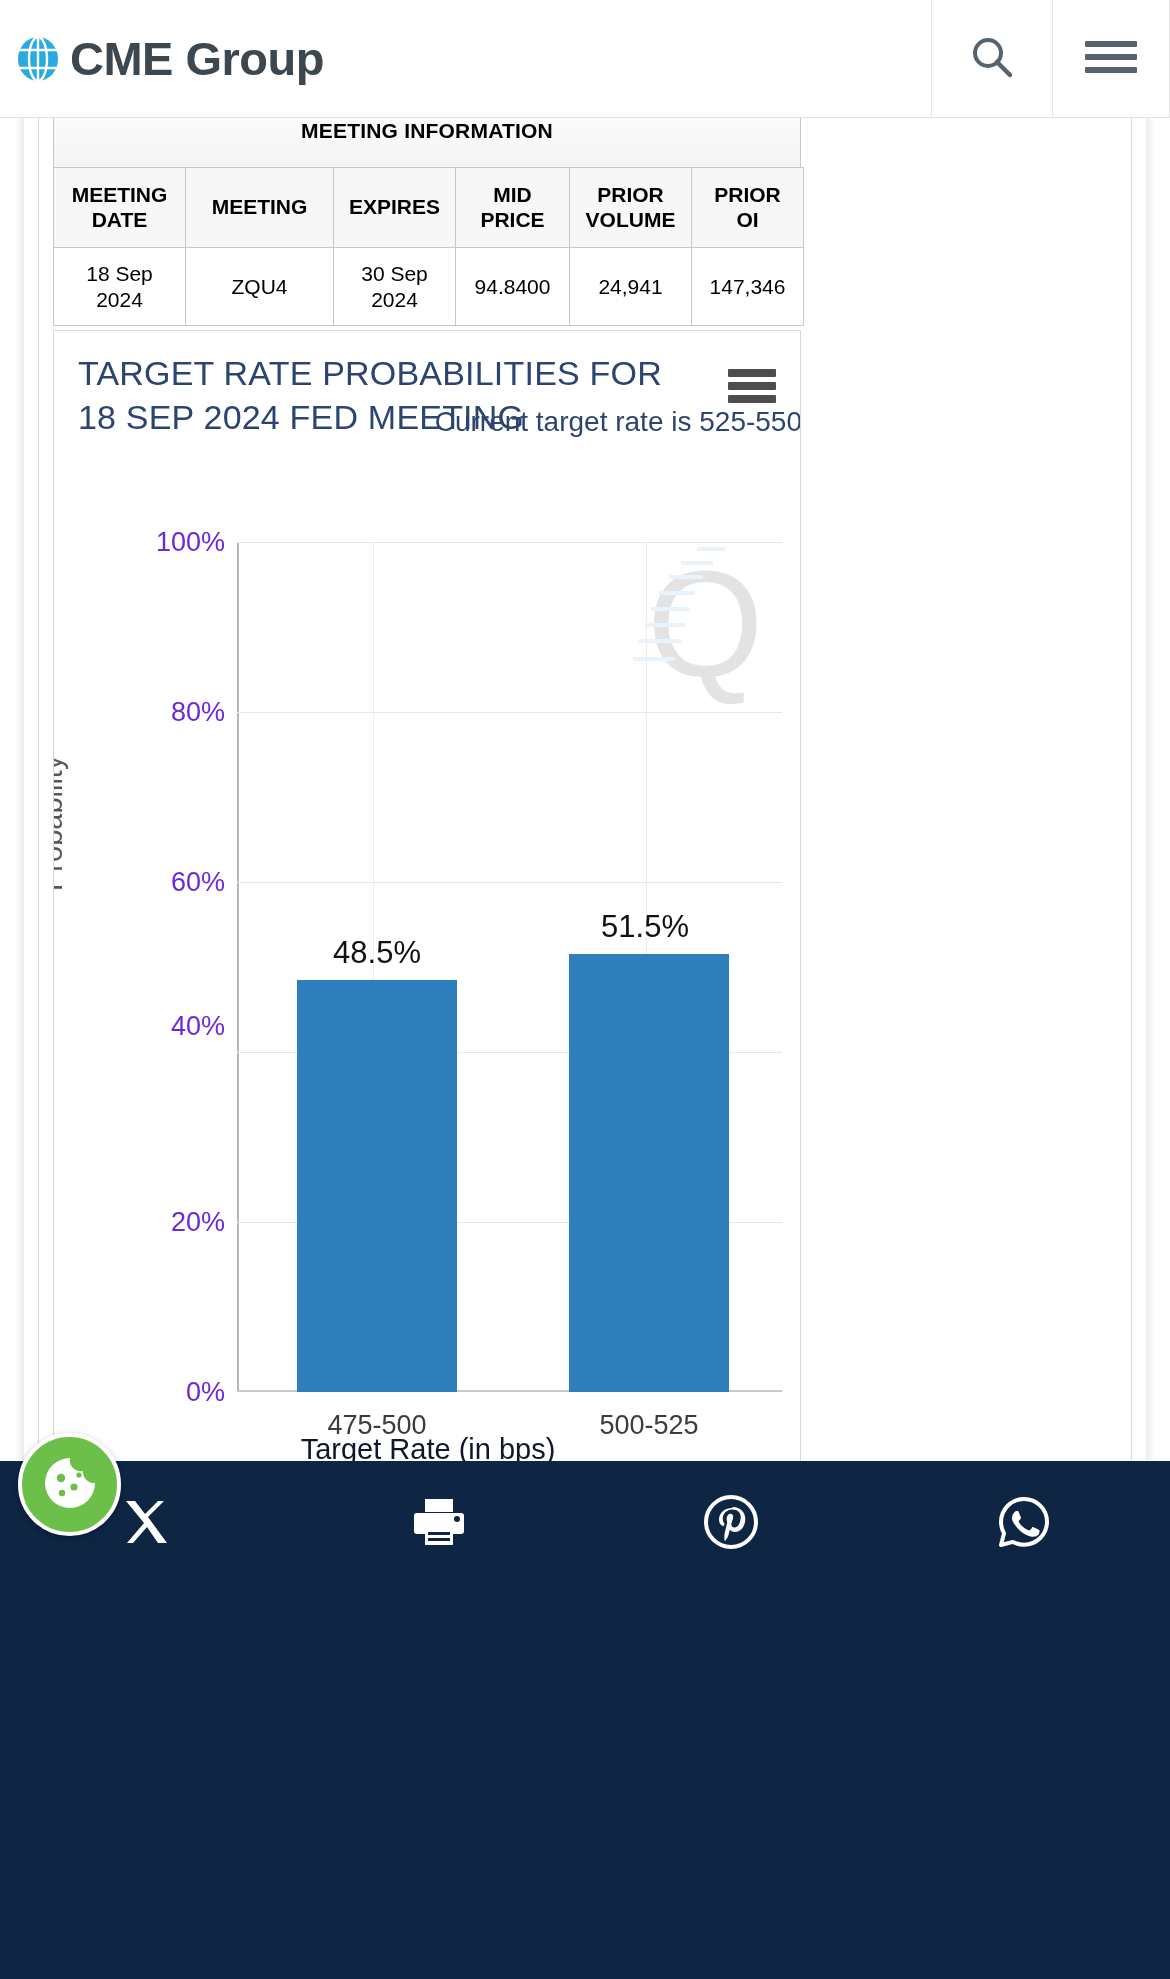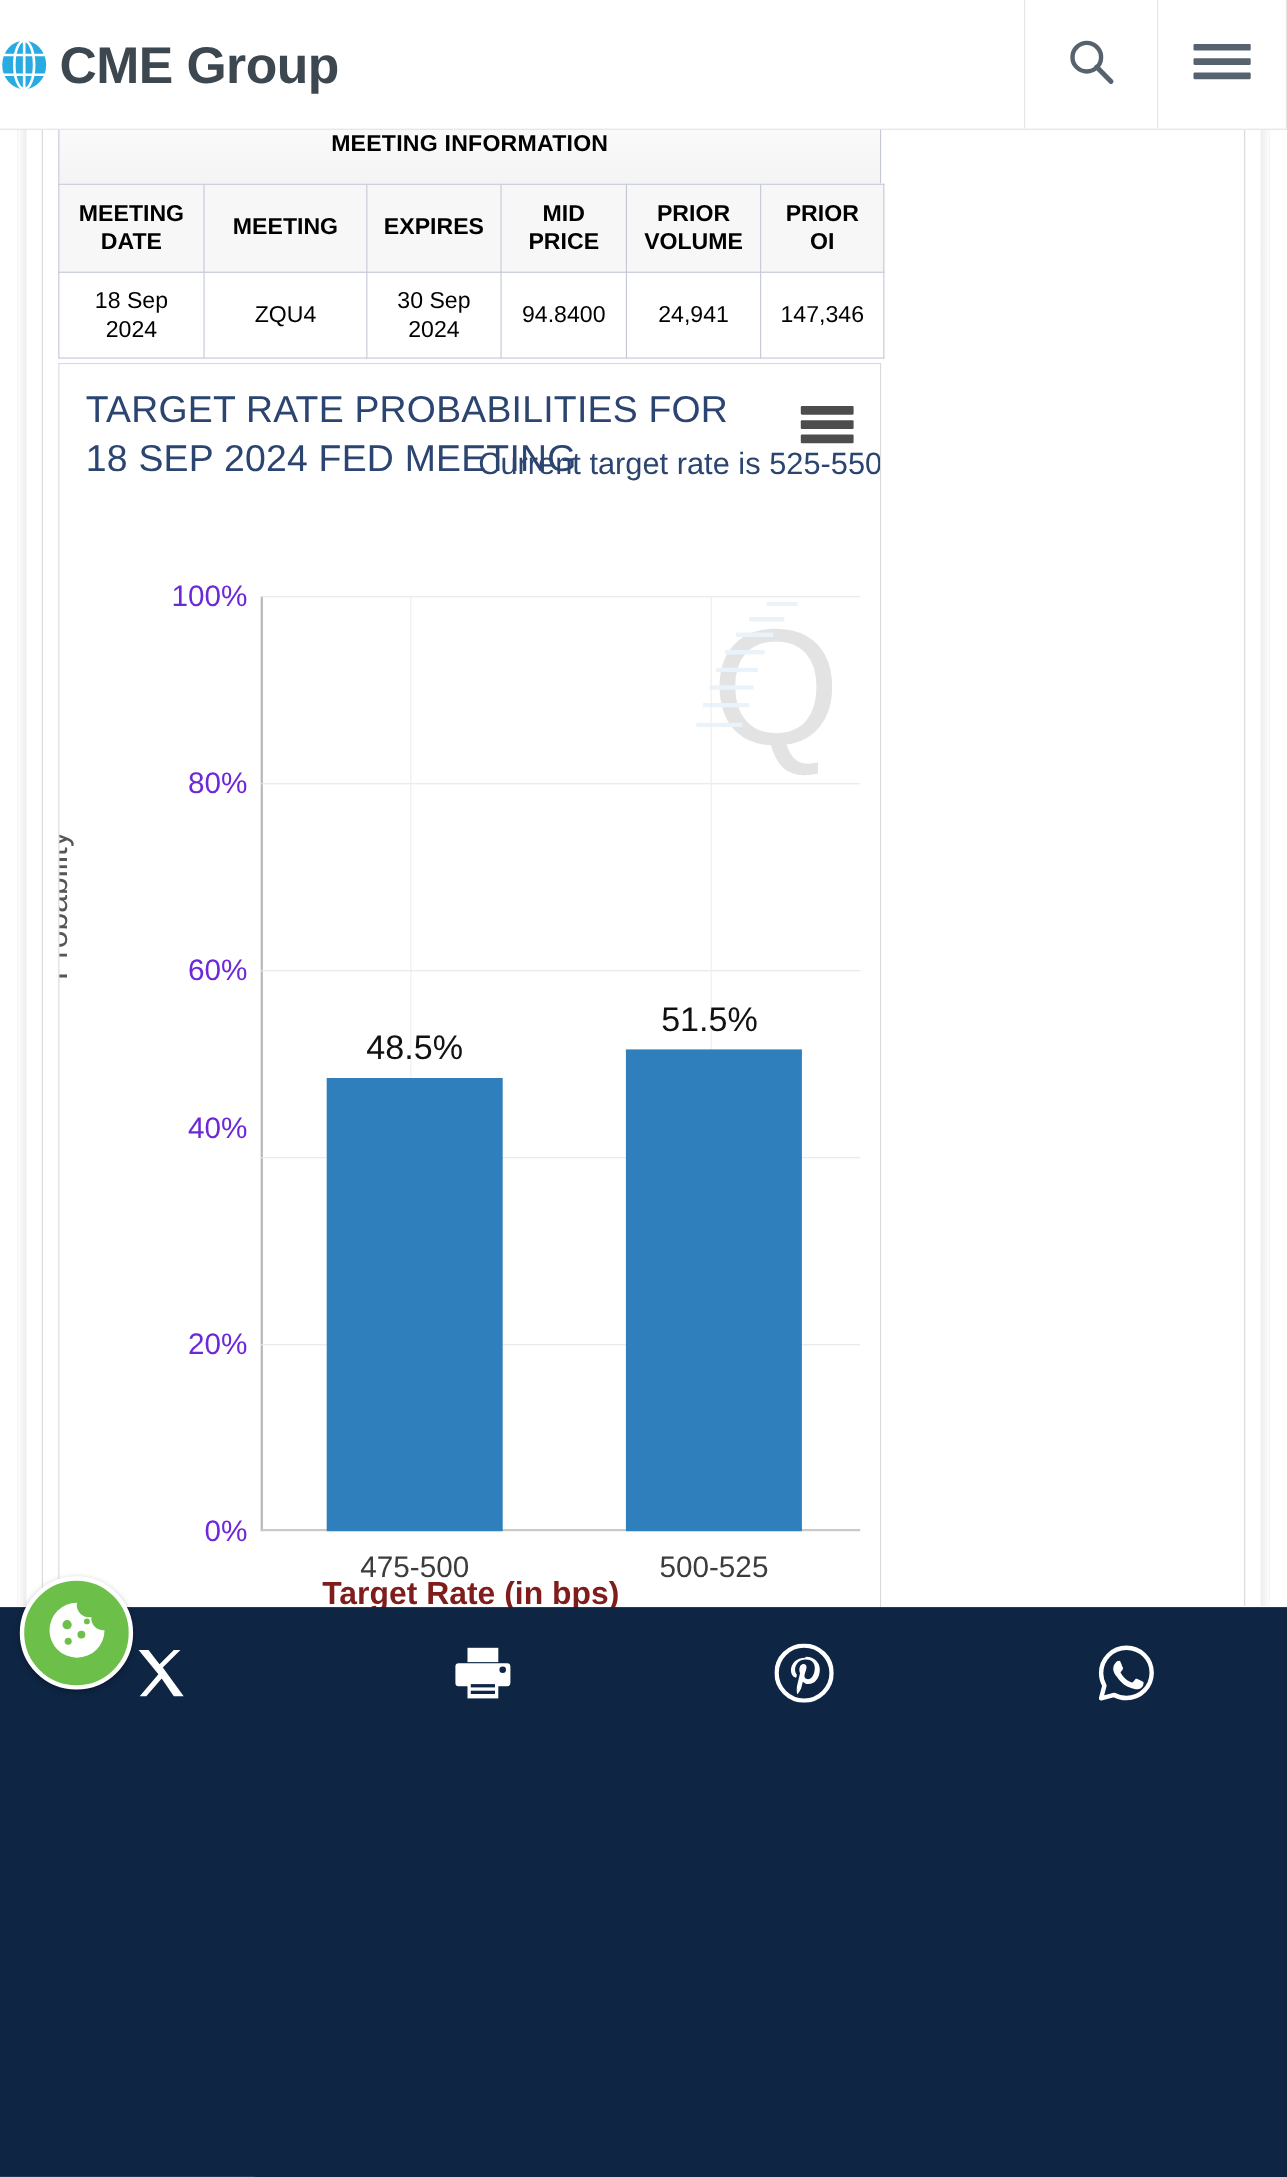--- a/index.html
+++ b/index.html
@@ -15,21 +15,21 @@
   .header {
     position: absolute; top: 0; left: 0;
     width: 1170px; height: 118px;
     background: #ffffff;
     border-bottom: 1px solid #e2e2e2;
     display: flex; align-items: stretch;
     z-index: 40;
   }
   .brand {
     display: flex; align-items: center;
-    flex: 1 1 auto;
+    padding-left: 16px; flex: 1 1 auto;
   }
   .globe { width: 44px; height: 46px; position: relative; margin-right: 10px; flex: none; }
   .brand-name {
     font-size: 47px; font-weight: bold; color: #3c4750;
     letter-spacing: -0.5px; white-space: nowrap;
   }
   .hdr-btn {
     width: 121px; flex: none;
     display: flex; align-items: center; justify-content: center;
     border-left: 1px solid #e4e4e4;
@@ -142,21 +142,21 @@
     font-size: 31px; color: #111; white-space: nowrap;
   }
   .xcat {
     position: absolute; top: 100%; margin-top: 18px;
     transform: translateX(-50%);
     font-size: 27px; color: #3c3c3c; white-space: nowrap;
   }
   .axis-title-x {
     position: absolute; left: 0; top: 1102px;
     width: 748px; text-align: center;
-    font-size: 29px; color: #7f1d1d; font-weight: bold;
+    font-size: 29px; color: #0f172a;
   }
   .axis-title-y {
     position: absolute; left: -18px; top: 560px;
     transform: rotate(-90deg); transform-origin: left top;
     font-size: 29px; color: #565656; white-space: nowrap;
   }
   .watermark {
     position: absolute; left: 575px; top: 210px;
     width: 160px; height: 185px; opacity: .5;
   }

